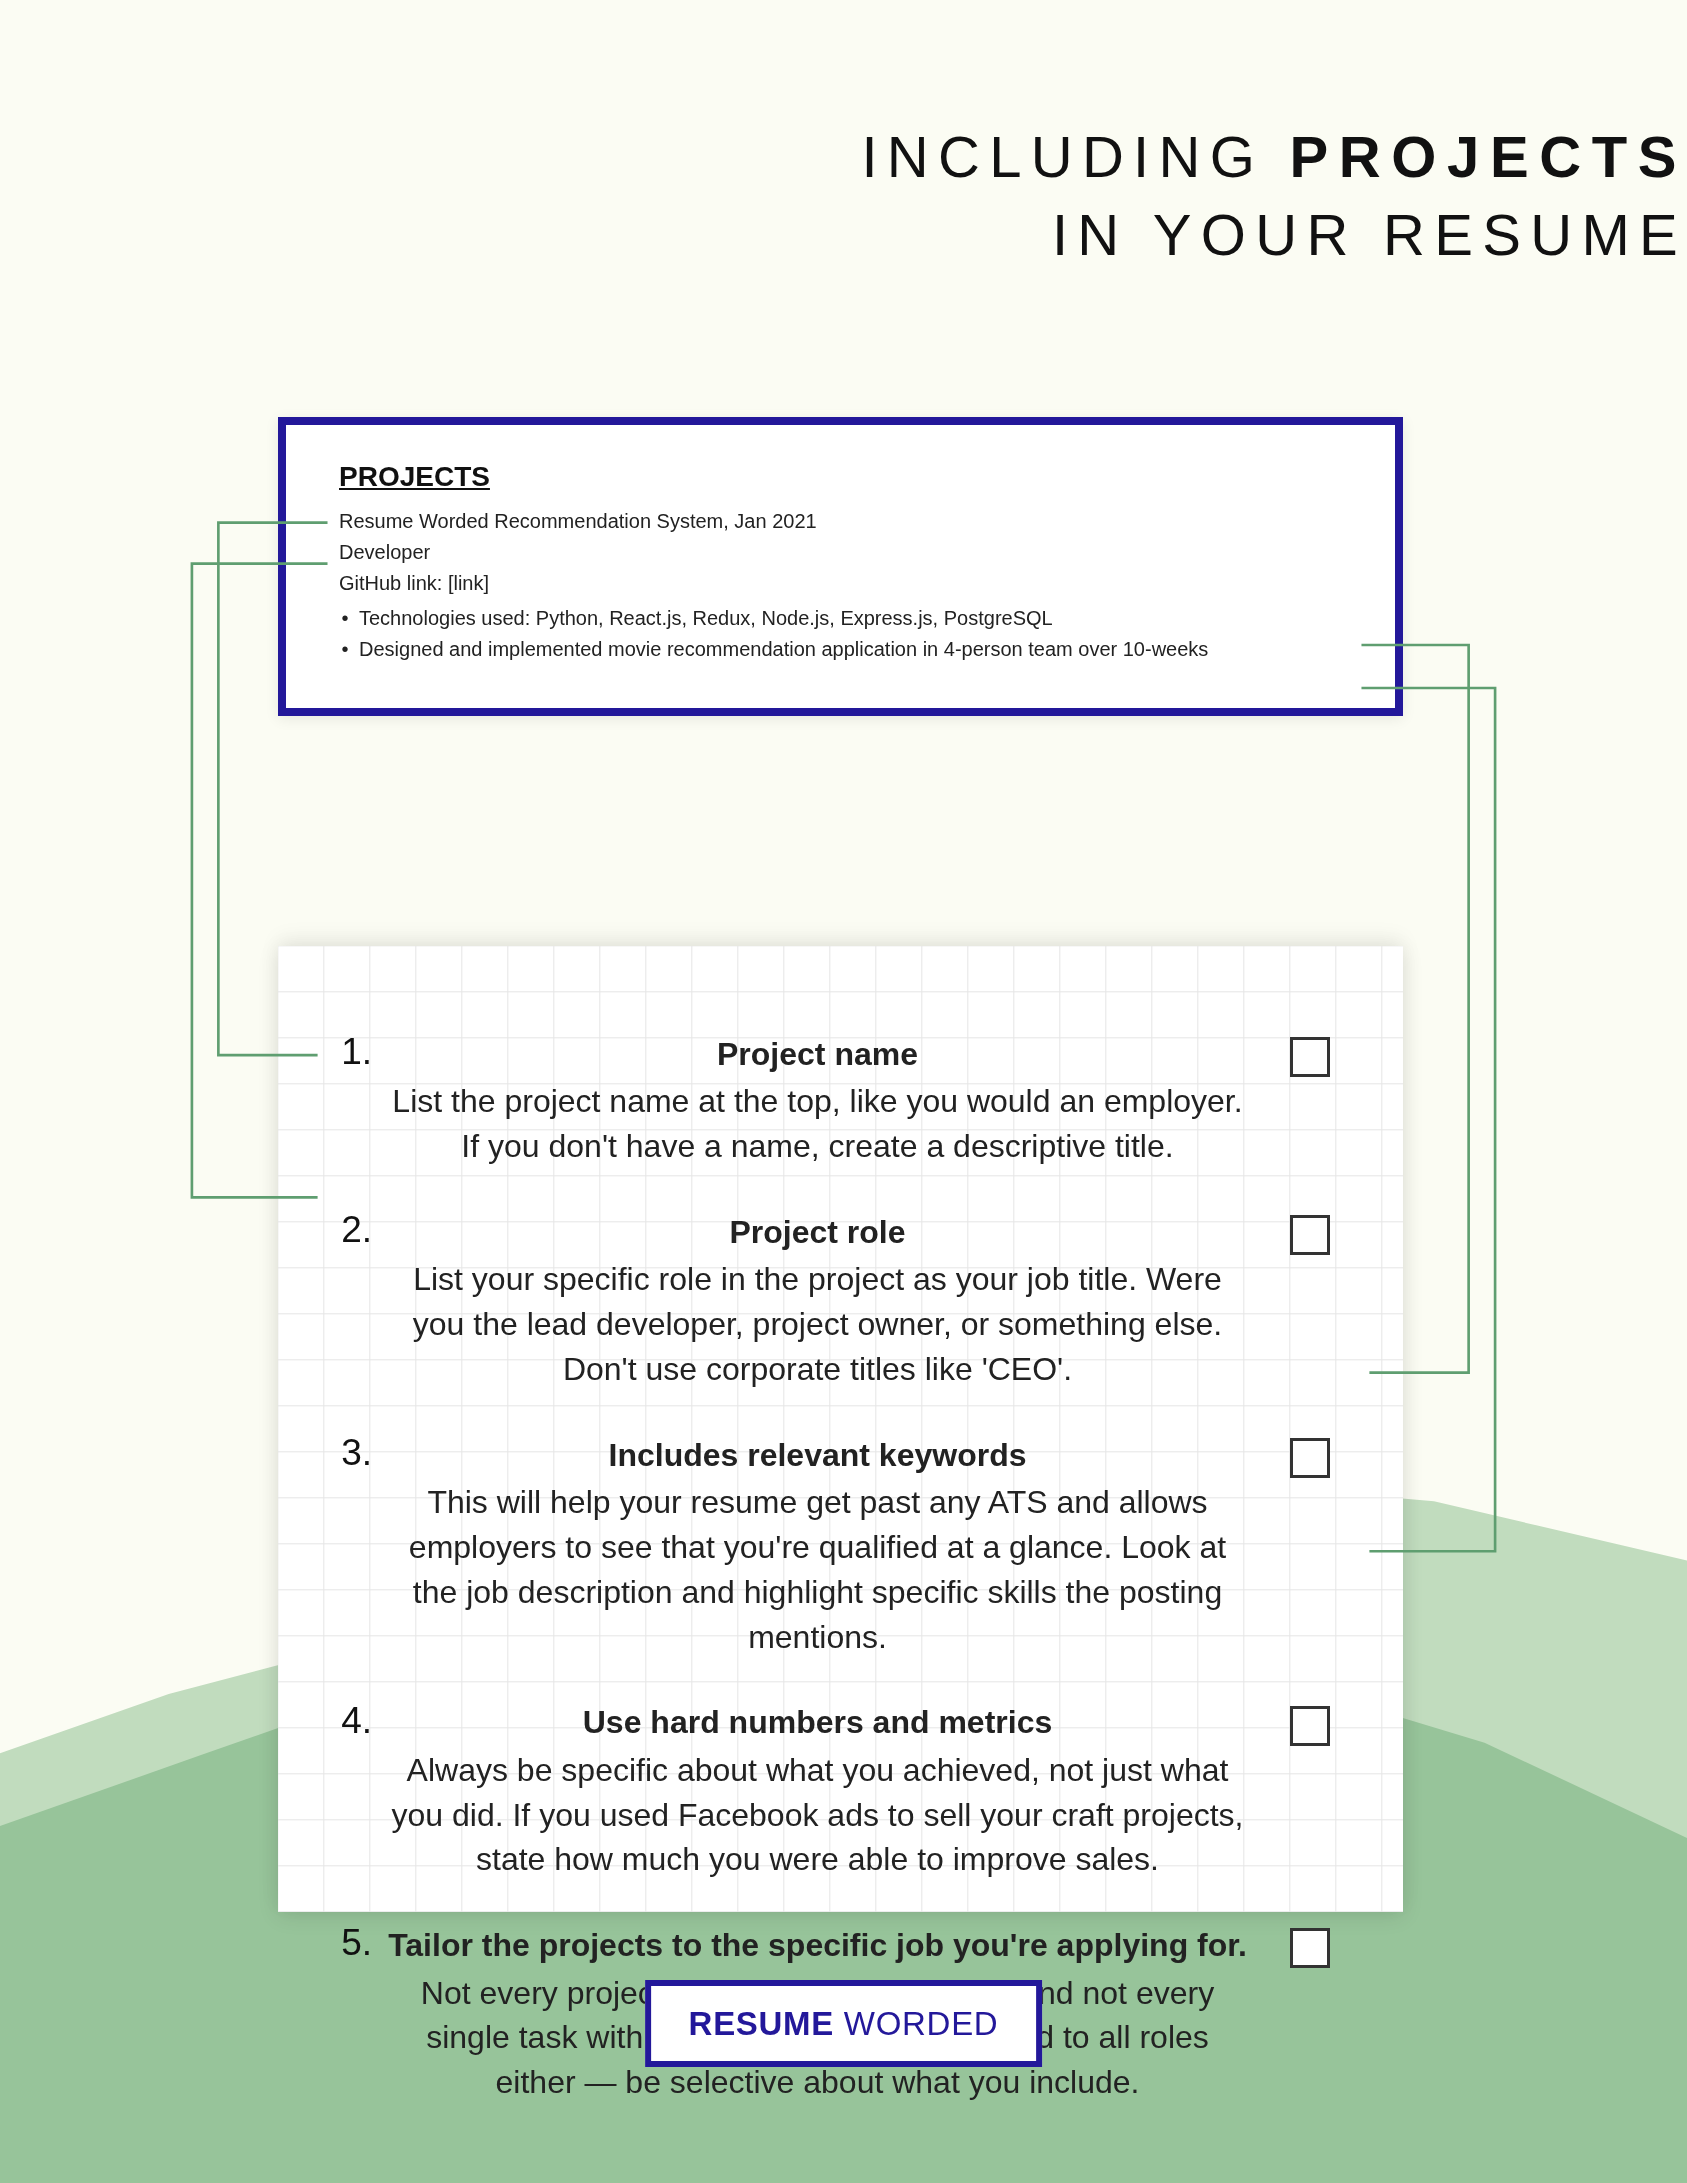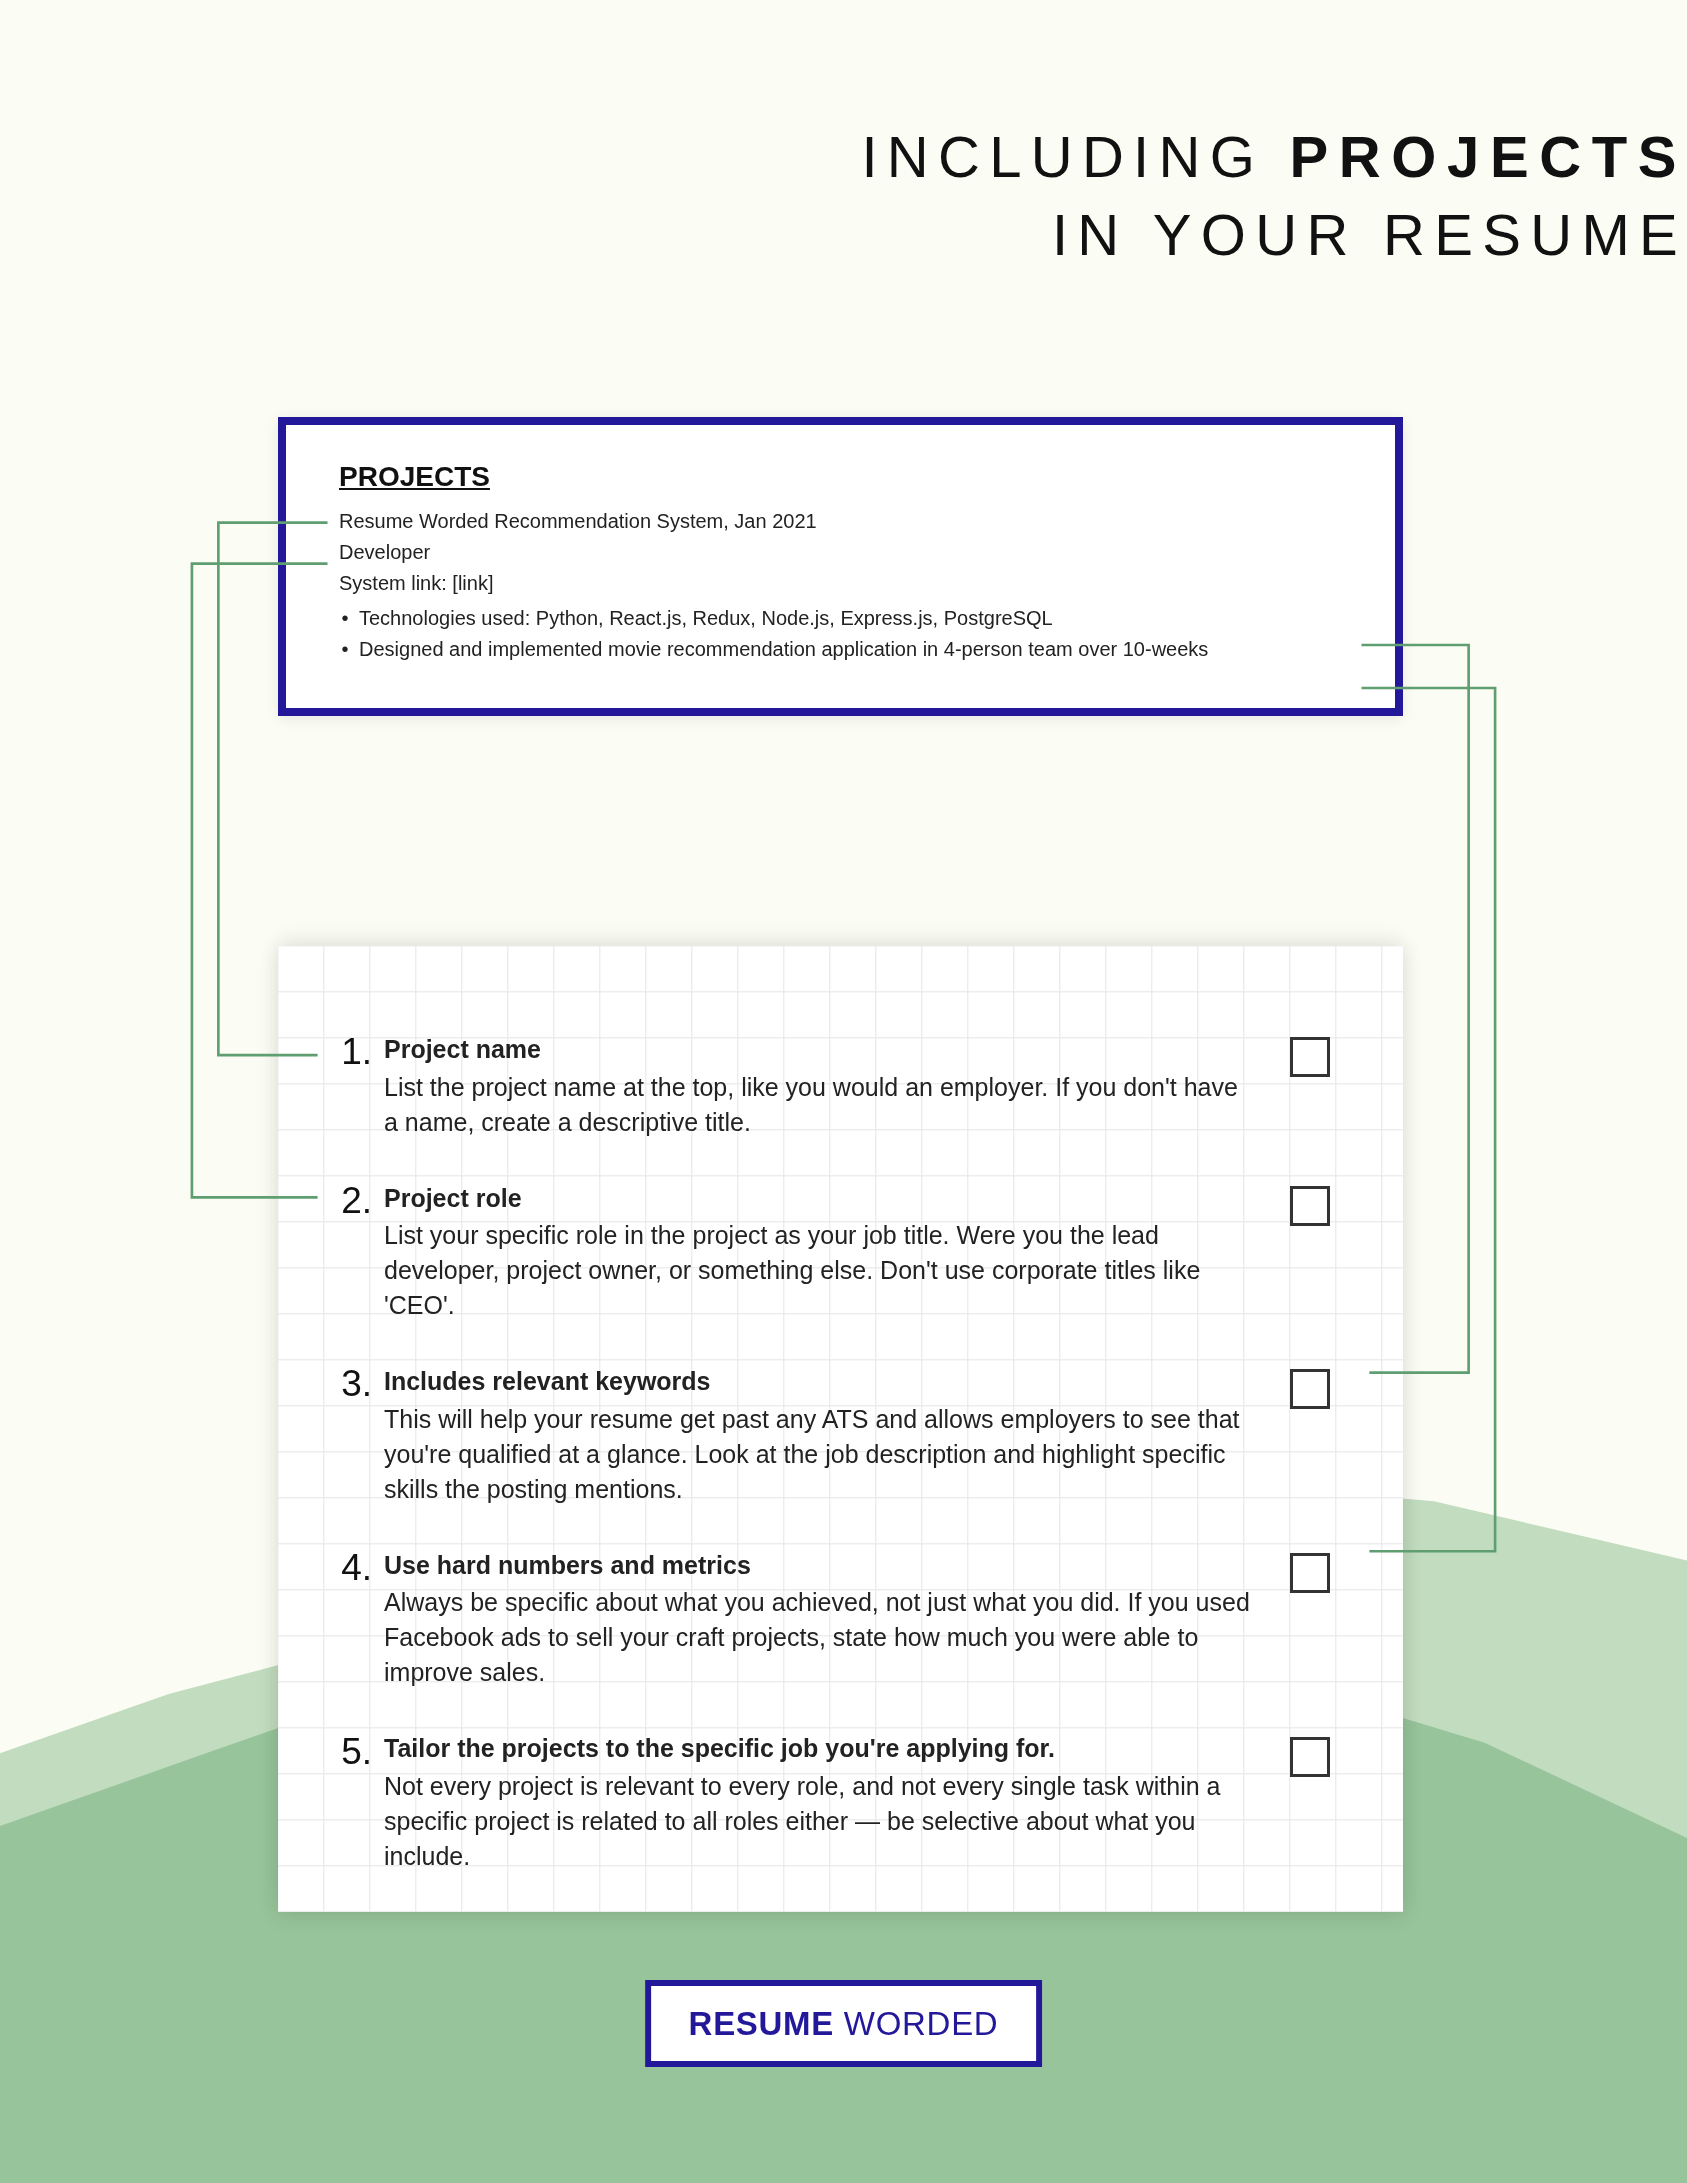--- a/index.html
+++ b/index.html
@@ -114,24 +114,25 @@
     font-size: 37px;
     font-weight: 400;
     color: #111;
     line-height: 1;
     padding-top: 1.3px;
     text-align: right;
     padding-right: 12px;
   }
   .check-text {
     flex: 1;
-    font-size: 25px;
+    font-size: 32px;
     line-height: 1.4;
     color: #222;
     padding-right: 79px;
+    text-align: center;
   }
   .check-text .check-title {
     font-weight: 700;
     display: block;
     margin-bottom: 2.6px;
   }
   .check-box {
     position: absolute;
     right: 0;
     top: 5.3px;
@@ -183,21 +184,21 @@
     <span>INCLUDING </span><strong>PROJECTS</strong>
   </div>
   <div class="title-line">IN YOUR RESUME</div>
 </div>
 
 <div class="projects-card">
   <div class="projects-heading">PROJECTS</div>
   <div class="projects-body">
     <span class="line">Resume Worded Recommendation System, Jan 2021</span>
     <span class="line">Developer</span>
-    <span class="line">System link: [link]</span>
+    <span class="line">GitHub link: [link]</span>
     <ul>
       <li>Technologies used: Python, React.js, Redux, Node.js, Express.js, PostgreSQL</li>
       <li>Designed and implemented movie recommendation application in 4-person team over 10-weeks</li>
     </ul>
   </div>
 </div>
 
 <div class="checklist-card">
   <div class="check-item">
     <div class="check-num">1.</div>

